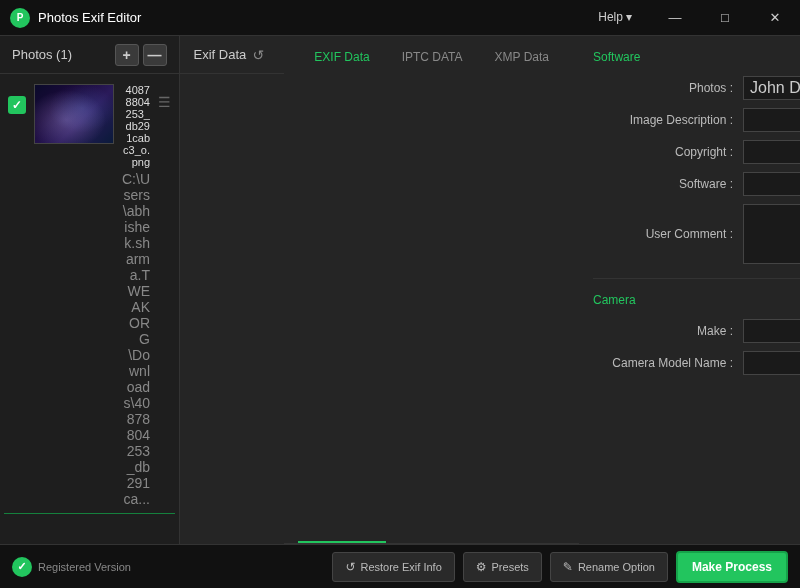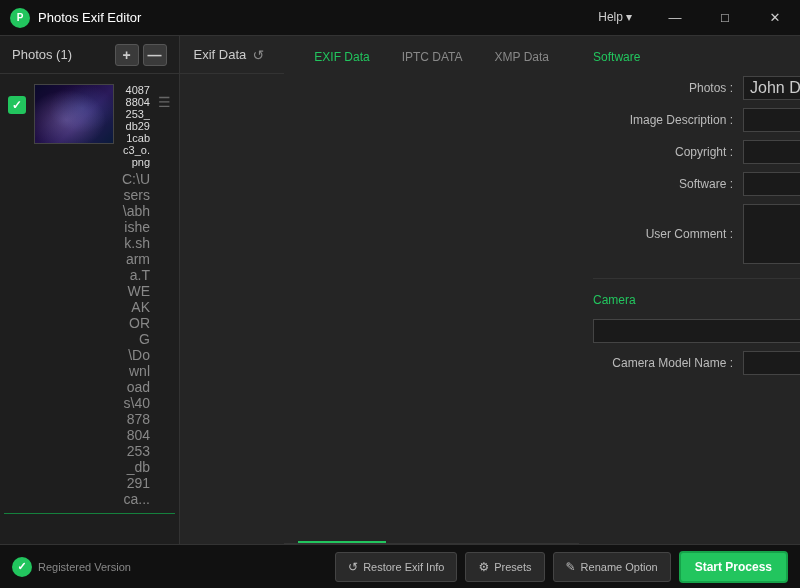--- a/index.html
+++ b/index.html
@@ -466,20 +466,21 @@
       <div class="form-row">
         <label class="form-label">User Comment :</label>
         <textarea class="form-textarea" style=""></textarea>
       </div>
 
       <hr class="section-divider">
 
       <div class="section-title">Camera</div>
 
       <div class="form-row">
+        <label class="form-label">Make :</label>
         <input class="form-input" type="text" value="" style="">
       </div>
       <div class="form-row">
         <label class="form-label">Camera Model Name :</label>
         <input class="form-input" type="text" value="" style="">
       </div>
     </div>
   </div>
 </div>
 
@@ -495,16 +496,16 @@
     </button>
     <button class="footer-btn">
       <span class="footer-btn-icon">⚙</span>
       <span>Presets</span>
     </button>
     <button class="footer-btn">
       <span class="footer-btn-icon">✎</span>
       <span>Rename Option</span>
     </button>
     <button class="start-process-btn">
-      <span>Start Process</span>
+      <span>Make Process</span>
     </button>
   </div>
 </div>
 
 </body></html>

